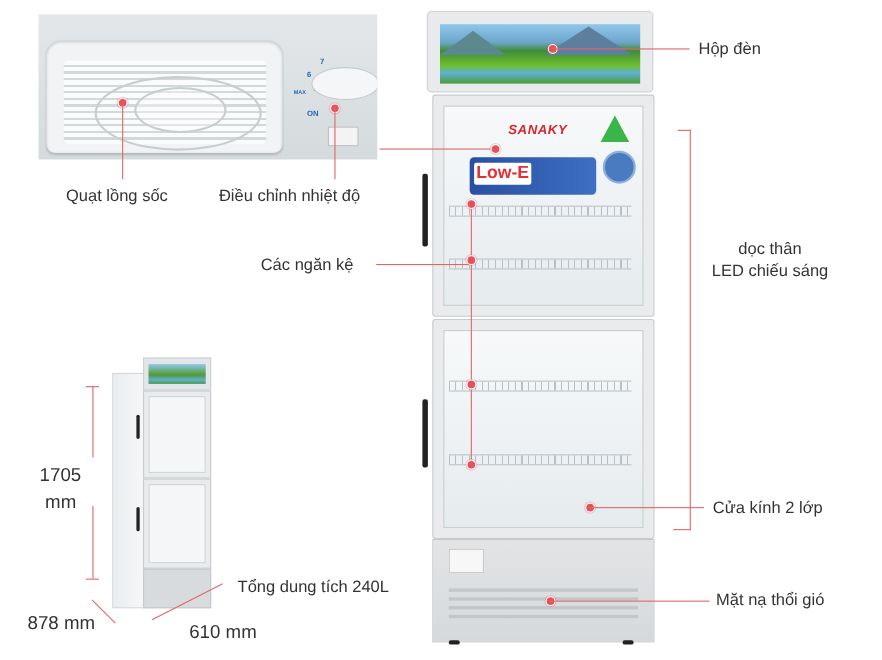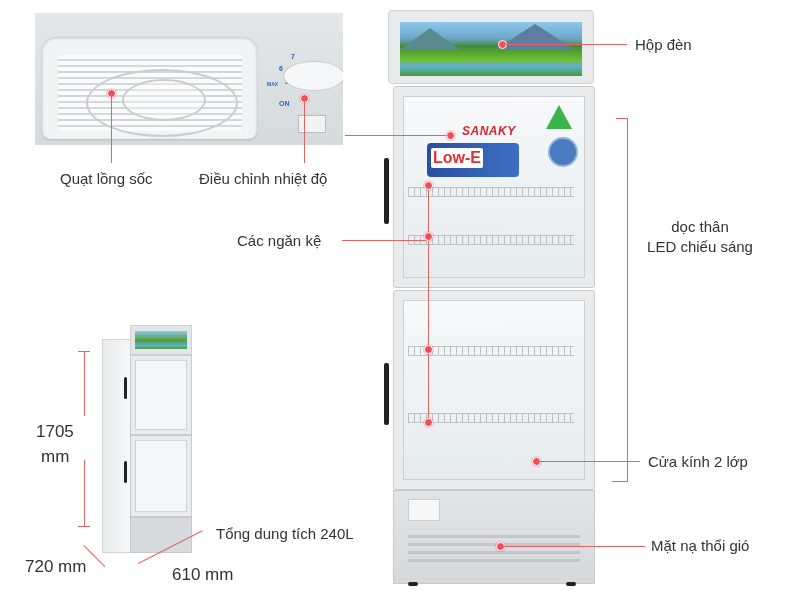--- a/index.html
+++ b/index.html
@@ -21,22 +21,22 @@
   .fridge{position:absolute;left:378px;top:8px;width:220px;height:580px;}
   .lightbox{position:absolute;left:10px;top:2px;width:204px;height:72px;background:#e8eaec;border:1px solid #cfd3d6;border-radius:4px;}
   .scene{position:absolute;left:11px;top:11px;width:182px;height:54px;background:linear-gradient(180deg,#8fc7ea 0%,#6ea7cc 30%,#3f8c3a 45%,#6fc02c 70%,#5fb0d9 82%,#4b9c31 100%);}
   .mtn{position:absolute;width:0;height:0;border-left:30px solid transparent;border-right:30px solid transparent;border-bottom:22px solid #5d7e9e;}
   .door{position:absolute;left:15px;width:200px;background:#e9ebec;border:1px solid #c7cbce;border-radius:3px;}
   .glass{position:absolute;left:9px;top:9px;right:9px;bottom:9px;background:linear-gradient(180deg,#f7f9fa,#e6ebee);border:1px solid #c9cfd2;}
   .shelf{position:absolute;left:4px;right:10px;height:8px;background:repeating-linear-gradient(90deg,#b8c0c4 0 1px,transparent 1px 6px);border-top:1px solid #bcc3c7;border-bottom:1px solid #bcc3c7;}
   .handle{position:absolute;width:5px;background:#222;border-radius:2px;}
   .base{position:absolute;left:15px;top:482px;width:200px;height:92px;background:linear-gradient(180deg,#e2e4e6,#d6d9db);border:1px solid #c5c9cc;}
   .vent{position:absolute;left:14px;right:14px;height:3px;background:#c2c6c9;}
-  .sanaky{position:absolute;font-weight:bold;font-style:italic;color:#d7262e;font-size:12px;letter-spacing:0.5px;margin-top:13px;}
-  .lowe{position:absolute;left:43px;top:138px;width:92px;height:34px;background:linear-gradient(90deg,#2a4fa0,#3d6fc3);border-radius:4px;}
+  .sanaky{position:absolute;font-weight:bold;font-style:italic;color:#d7262e;font-size:12px;letter-spacing:0.5px;}
+  .lowe{position:absolute;left:43px;top:138px;width:115px;height:34px;background:linear-gradient(90deg,#2a4fa0,#3d6fc3);border-radius:4px;}
   .lowe-text{position:absolute;left:4px;top:5px;font-size:16px;font-weight:bold;color:#e23033;background:#fff;padding:0 2px;border-radius:2px;line-height:20px;}
   .badge-green{position:absolute;width:0;height:0;border-left:13px solid transparent;border-right:13px solid transparent;border-bottom:24px solid #39b54a;}
   .medal{position:absolute;width:26px;height:26px;border-radius:50%;background:#4a7bc0;border:2px solid #8fb0da;}
   .small-fridge{position:absolute;left:102px;top:325px;width:90px;height:230px;}
   .dim-line{position:absolute;background:#e06666;}
   .dim-lbl{position:absolute;font-size:17px;color:#333;line-height:22px;white-space:nowrap;}
 </style>
 </head>
 <body>
 
@@ -159,14 +159,14 @@
 </div>
 
 <div class="dim-line" style="left:84px;top:351px;width:1px;height:65px;"></div>
 <div class="dim-line" style="left:78px;top:351px;width:12px;height:1px;"></div>
 <div class="dim-line" style="left:84px;top:460px;width:1px;height:66px;"></div>
 <div class="dim-line" style="left:78px;top:526px;width:12px;height:1px;"></div>
 <div class="dim-lbl" style="left:36px;top:421px;">1705</div>
 <div class="dim-lbl" style="left:41px;top:446px;">mm</div>
 <div class="dim-line" style="left:84px;top:545px;width:30px;height:1px;transform:rotate(45deg);transform-origin:0 0;"></div>
 <div class="dim-line" style="left:138px;top:563px;width:72px;height:1px;transform:rotate(-27deg);transform-origin:0 0;"></div>
-<div class="dim-lbl" style="left:25px;top:556px;">720 mm</div>
+<div class="dim-lbl" style="left:25px;top:556px;">878 mm</div>
 <div class="dim-lbl" style="left:172px;top:564px;">610 mm</div>
 
 </body></html>

